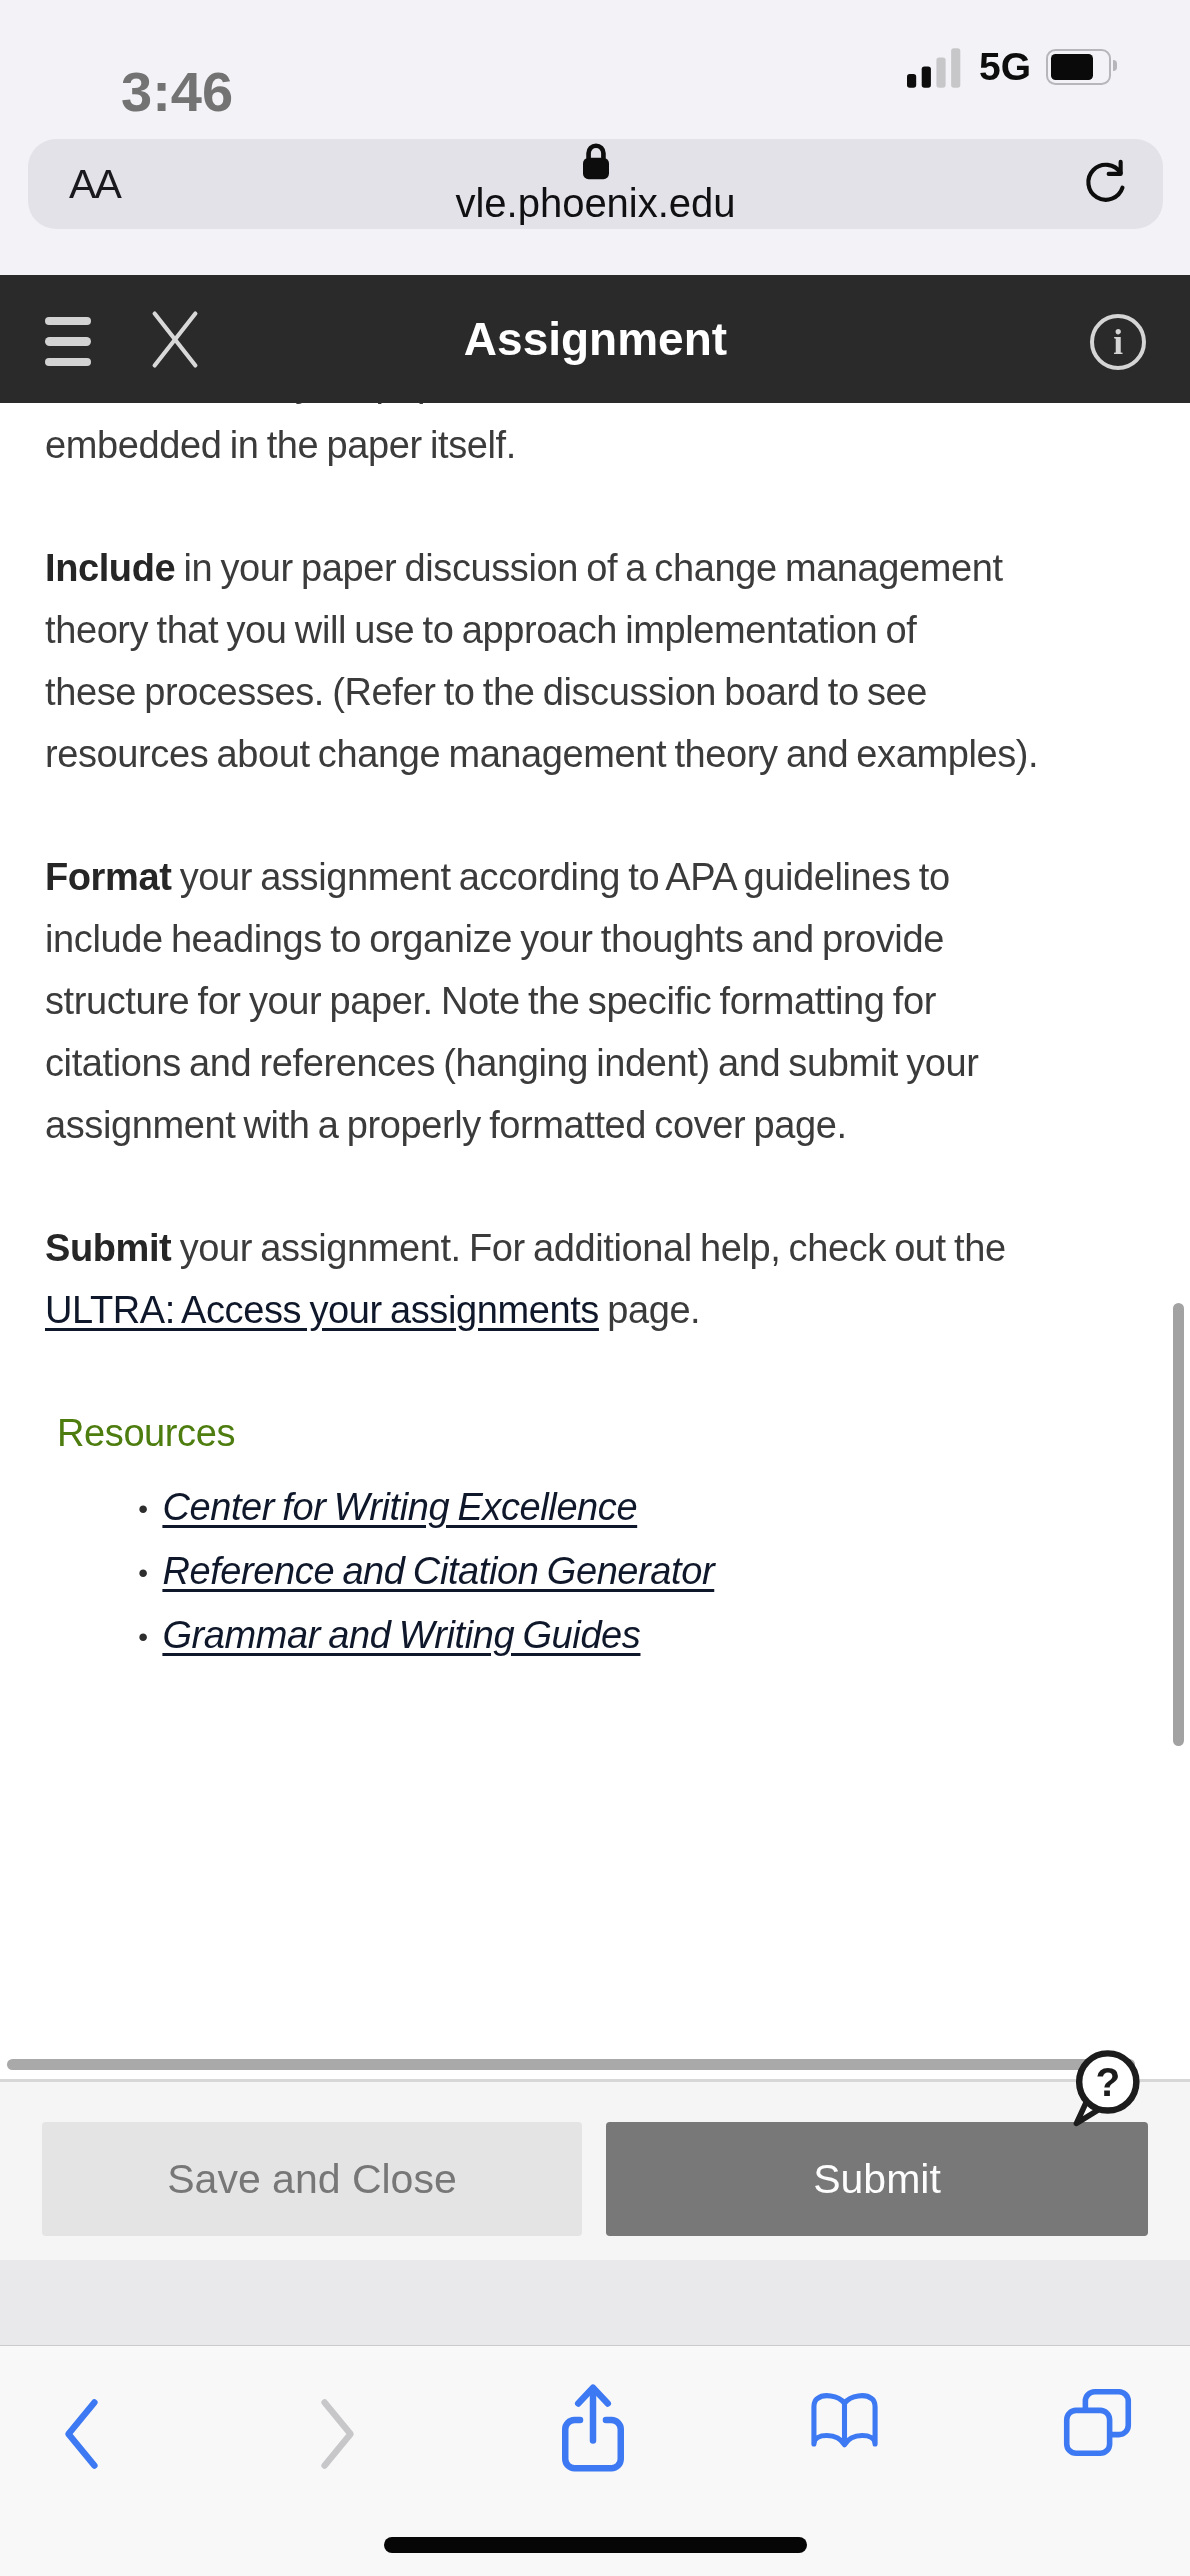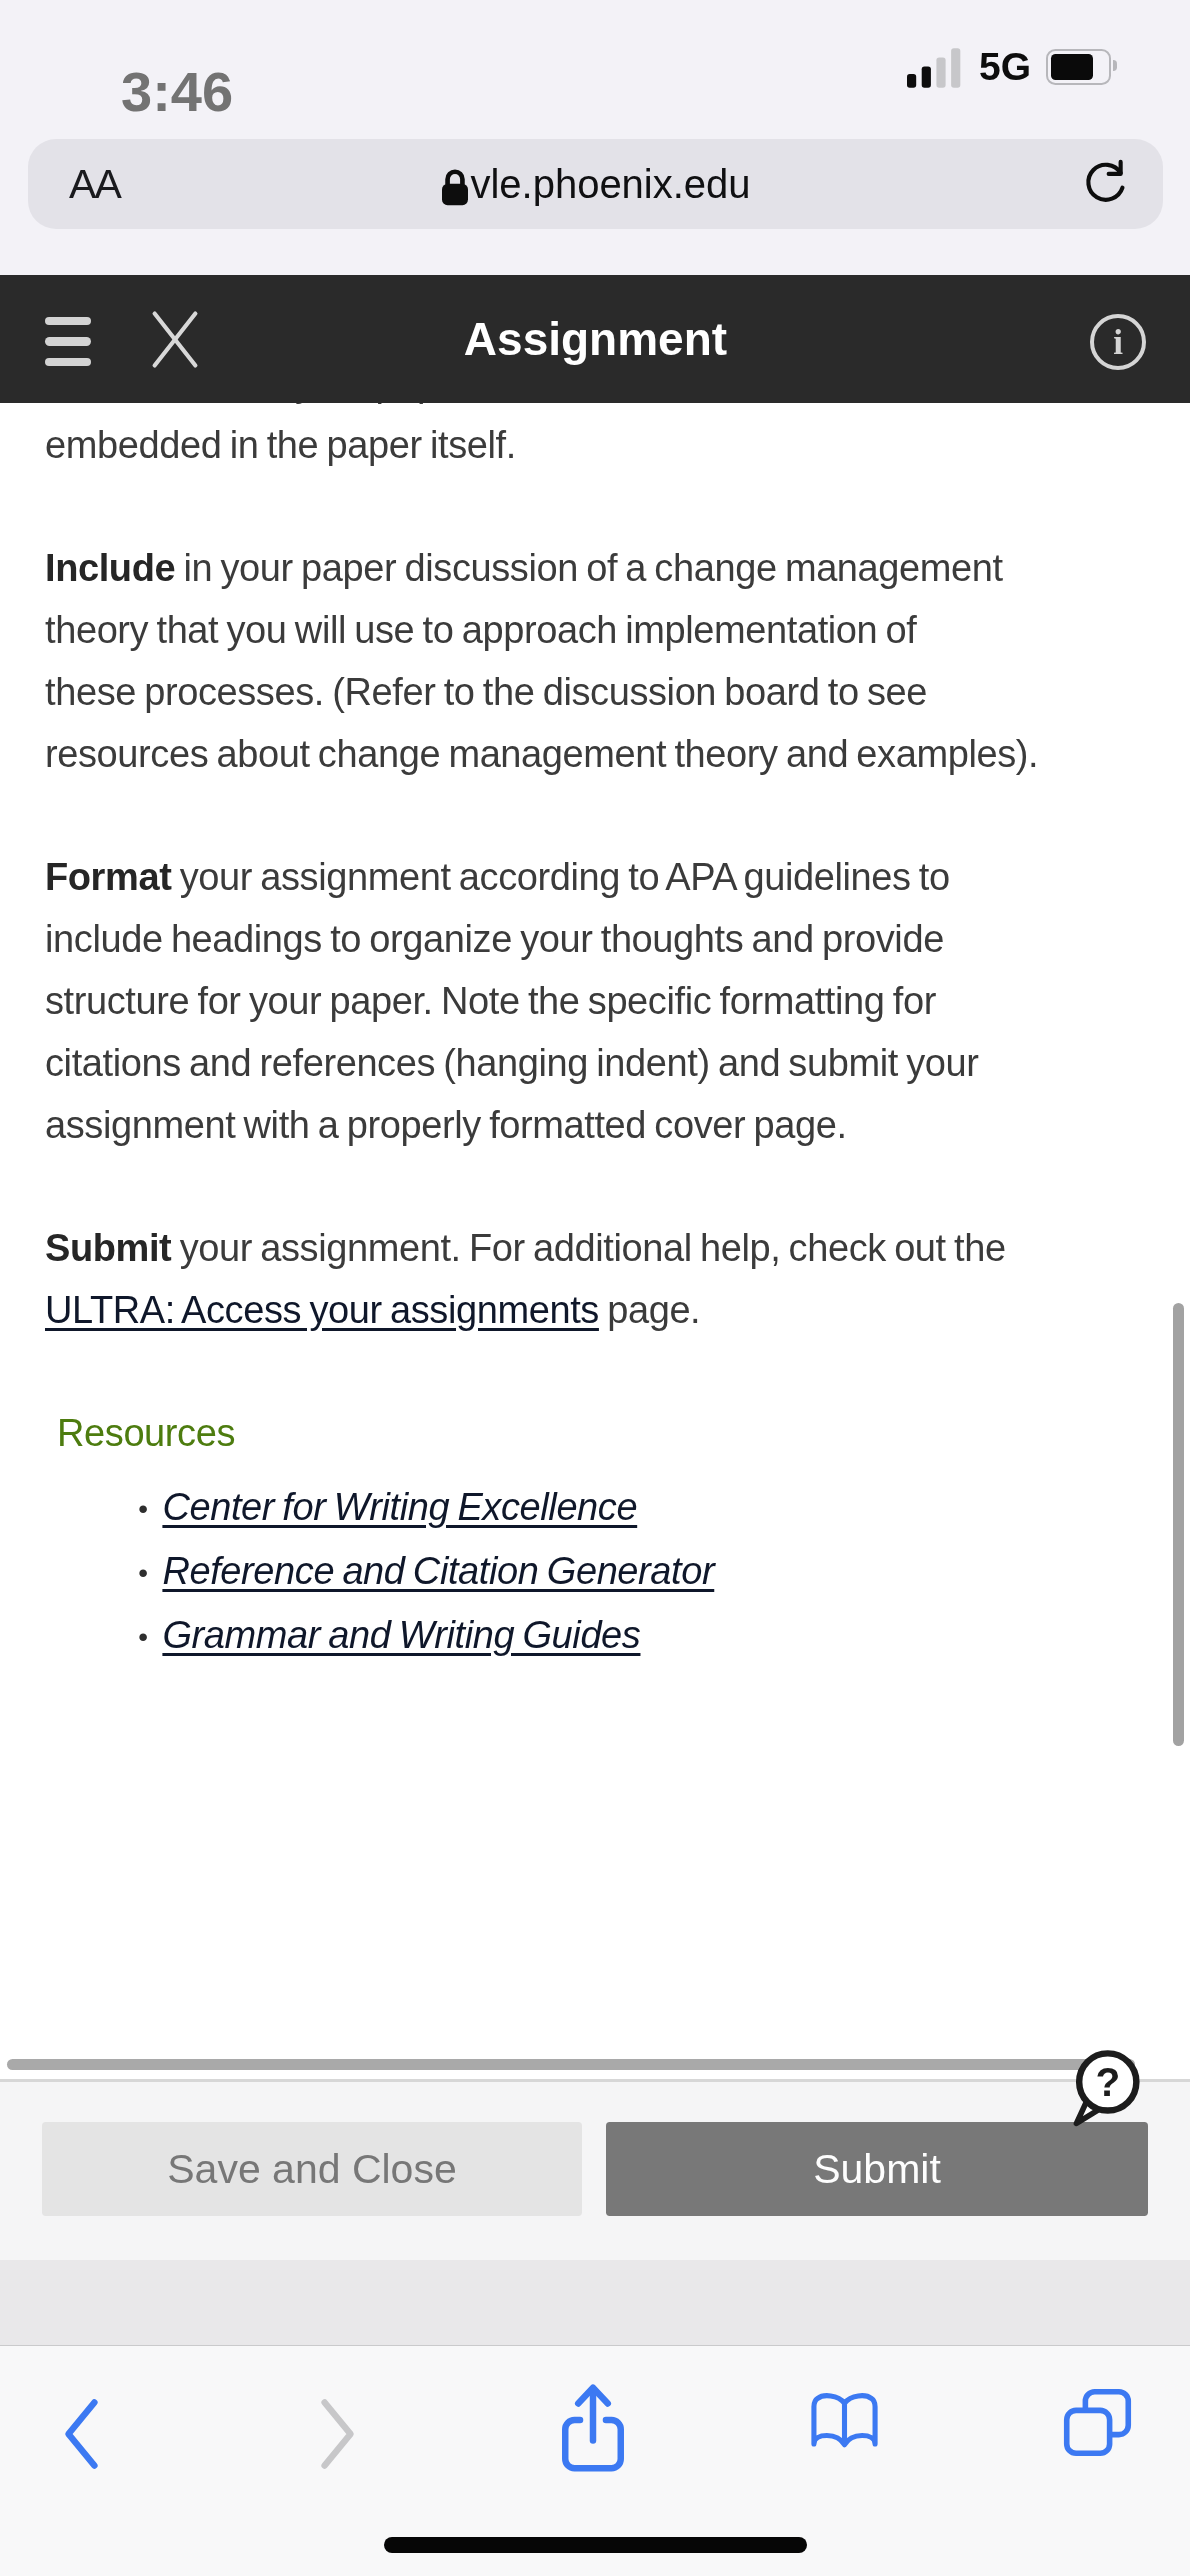--- a/index.html
+++ b/index.html
@@ -13,21 +13,21 @@
   .status-right{position:absolute;right:80px;top:45px;display:flex;align-items:center;gap:15px;}
   .net-label{font-size:39px;font-weight:600;color:#0d0d0d;}
   .battery{position:relative;width:61px;height:32px;border:2.8px solid #b7b7bb;border-radius:9.3px;}
   .battery .fill{position:absolute;left:2.8px;top:2.8px;bottom:2.8px;width:42px;background:#0a0a0a;border-radius:4.6px;}
   .battery .nub{position:absolute;right:-8.3px;top:9.3px;width:4.6px;height:11px;background:#b7b7bb;border-radius:0 3.7px 3.7px 0;}
   .url-bar{
     position:absolute;left:28px;top:139px;width:1135px;height:90px;background:#e3e2e8;
     border-radius:28px;display:flex;align-items:center;justify-content:center;
   }
   .aa{position:absolute;left:41px;font-size:41px;color:#1a1a1e;letter-spacing:-1.9px;}
-  .url-center{display:flex;align-items:flex-end;}
+  .url-center{display:flex;align-items:center;flex-direction:column;}
   .url-text{font-size:40px;color:#101012;}
   .refresh{position:absolute;right:35px;width:46px;height:50px;}
   
   .app-header{position:absolute;top:275px;left:0;right:0;height:128px;background:#2a2a2a;z-index:10;}
   .hamburger{position:absolute;left:45px;top:42px;width:46px;cursor:pointer;}
   .hamburger .bar{height:8.3px;background:#d3d3d3;border-radius:4.6px;margin-bottom:12px;}
   .hamburger .bar:last-child{margin-bottom:0;}
   .close-x{position:absolute;left:147px;top:33px;}
   .header-title{position:absolute;left:0;right:0;top:0;height:128px;line-height:128px;text-align:center;
     color:#ffffff;font-size:46px;font-weight:600;}
@@ -43,21 +43,21 @@
   .text-col a{color:#0f172a;text-decoration:underline;text-underline-offset:4.6px;}
   .res-heading{margin:12px;font-weight:400;color:#4d7c0f;}
   .res-list{margin:9.3px 0 0 0;padding:0;list-style:none;}
   .res-list li{padding-left:93px;line-height:62px;font-style:italic;}
   .bullet{display:inline-block;margin-right:15px;color:#2e2e2e;font-size:28px;vertical-align:1.9px;}
   .v-scrollbar{position:absolute;right:7.4px;top:1303px;width:10.2px;height:443px;border-radius:5.6px;background:#a2a2a2;z-index:12;}
   .h-scrollbar{position:absolute;left:7.4px;top:2059px;width:1128px;height:11px;border-radius:5.6px;background:#a9a9a9;z-index:12;}
   .content-divider{position:absolute;left:0;right:0;top:2079px;height:2.8px;background:#d7d7d7;z-index:2;}
   
   .footer{position:absolute;left:0;right:0;top:2082px;height:178px;background:#f5f5f6;z-index:3;}
-  .btn{position:absolute;top:40px;height:94px;border:none;border-radius:3.7px;font-size:41px;
+  .btn{position:absolute;top:40px;height:114px;border:none;border-radius:3.7px;font-size:41px;
     font-family:"Liberation Sans","DejaVu Sans",sans-serif;cursor:pointer;}
   .btn-save{left:42px;width:540px;background:#e4e4e4;color:#777777;}
   .btn-submit{left:606px;width:542px;background:#787878;color:#fdfdfd;}
   .help-bubble{position:absolute;left:1065px;top:2046px;width:80px;height:83px;z-index:20;cursor:pointer;}
   
   .grey-band{position:absolute;left:0;right:0;top:2260px;height:85px;background:#e9e8ea;}
   .toolbar{position:absolute;left:0;right:0;top:2345px;height:231px;background:#f8f8f9;border-top:1.9px solid #cacacc;}
   .tool{position:absolute;top:46px;}
   .home-indicator{position:absolute;left:384px;top:191px;width:423px;height:16px;border-radius:8.3px;background:#060606;}
 </style>

